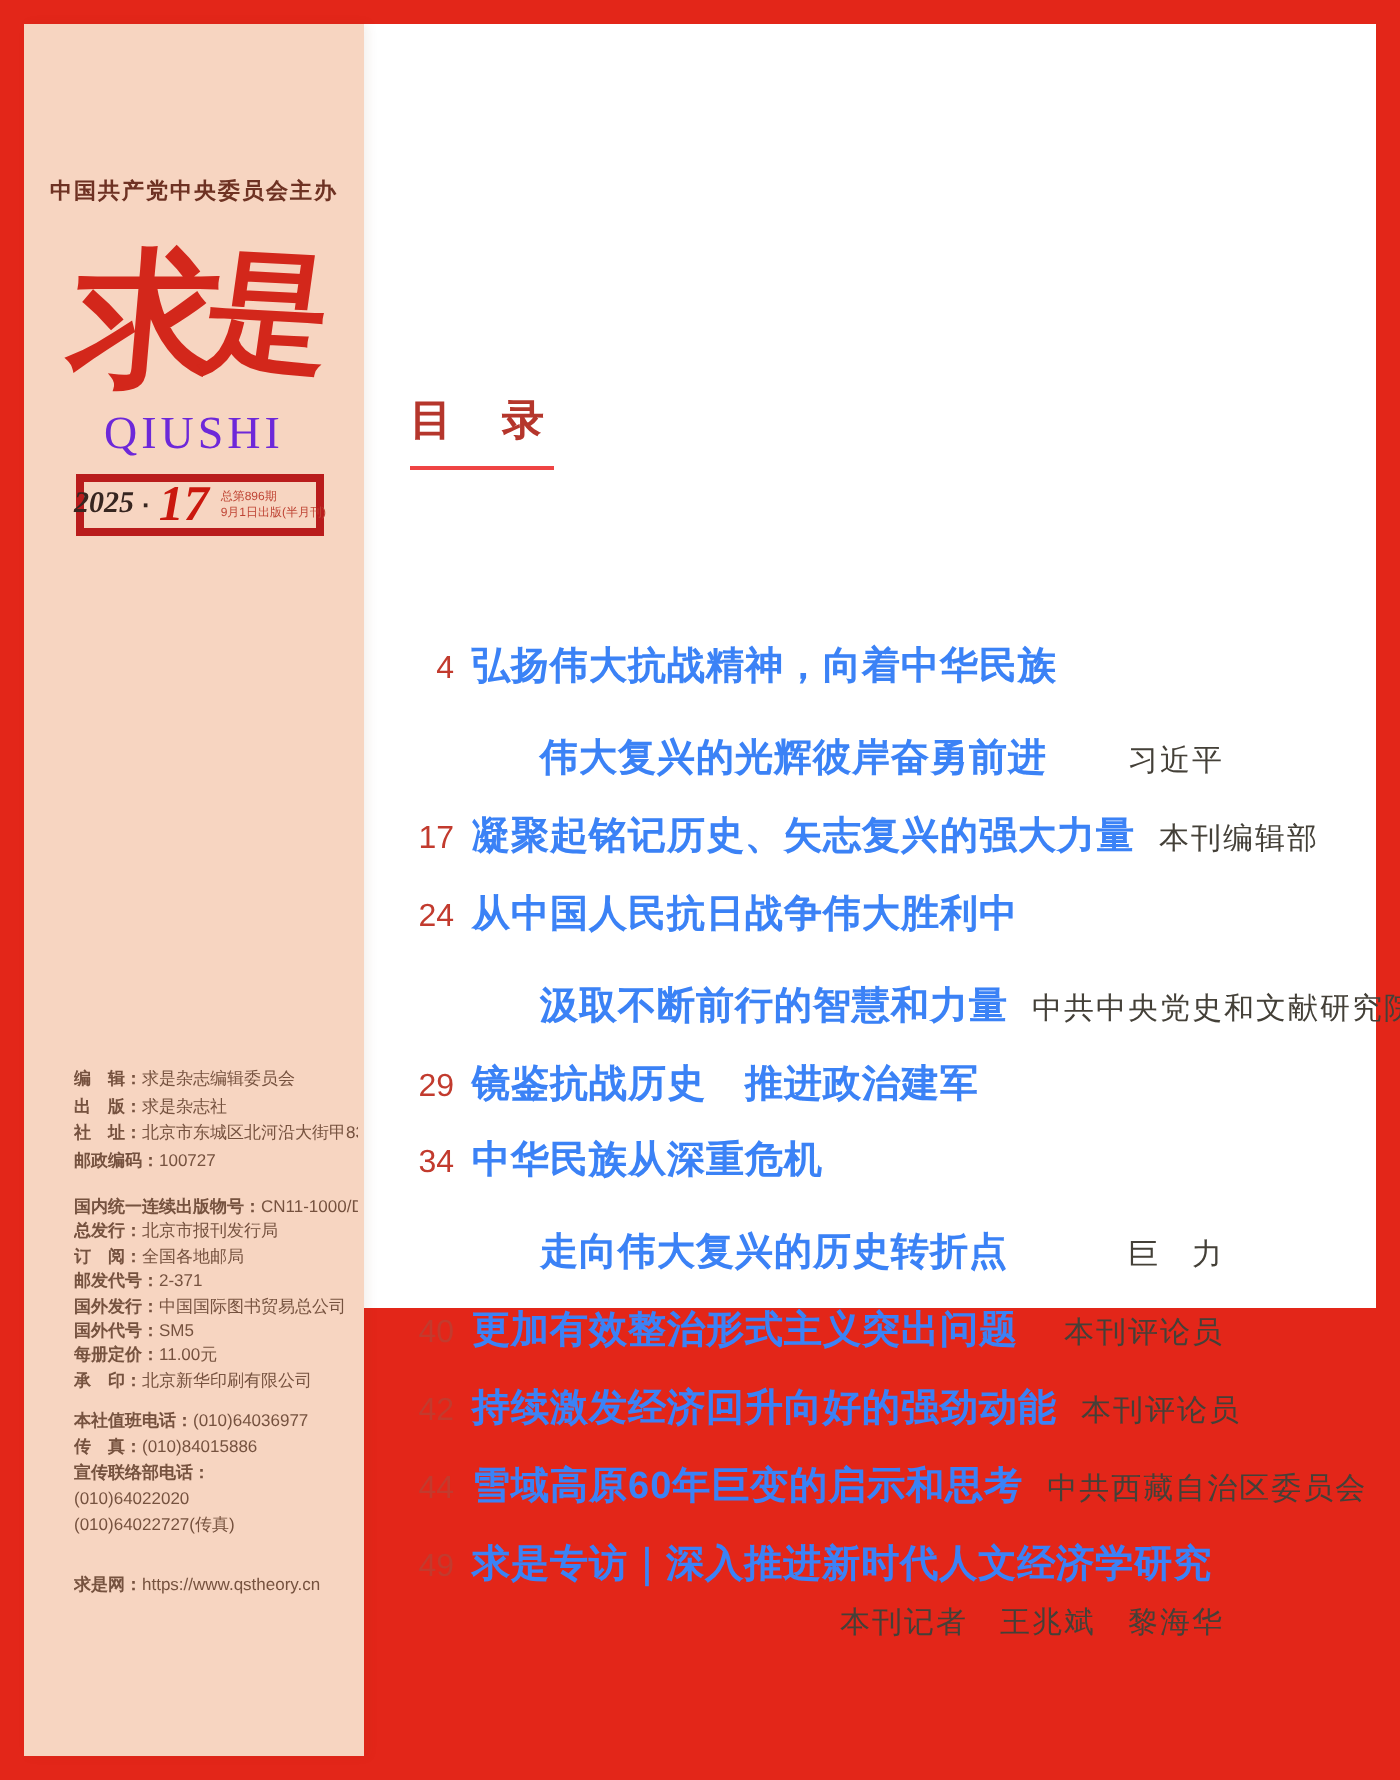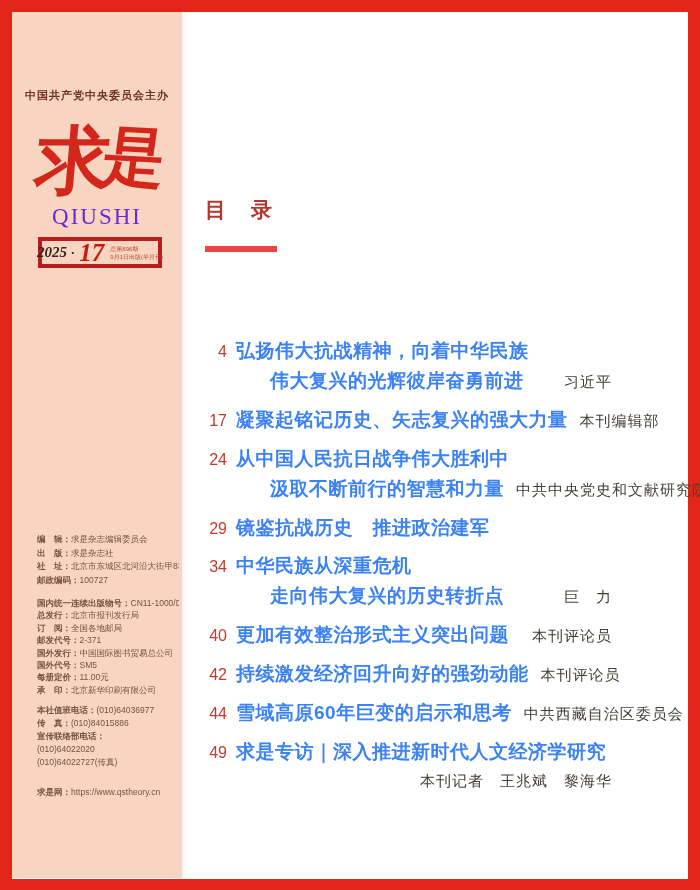--- a/index.html
+++ b/index.html
@@ -3,21 +3,21 @@
 <meta charset="utf-8">
 <style>
   html,body{margin:0;padding:0;}
   body{
     width:700px;height:890px;position:relative;
     background:#e32619;
     font-family:"Liberation Sans","DejaVu Sans",sans-serif;
     overflow:hidden;
   }
   .page{
-    position:absolute;left:12px;top:12px;width:676px;height:867px;
+    position:absolute;left:12px;top:12px;width:676px;height:642px;
     background:#ffffff;
   }
   
   .sidebar{
     position:absolute;left:0;top:0;width:170px;height:866px;
     background:#f7d5c1;
     box-shadow:2px 0 5px rgba(120,60,30,0.08);
   }
   .organizer{
     position:absolute;top:76px;left:0;width:170px;
@@ -68,37 +68,37 @@
   .website{top:774px;}
   .website .ln{line-height:13px;}
   
   .toc{
     position:absolute;left:193px;top:184px;right:76px;
   }
   .toc-title{
     display:inline-block;
     font-size:21px;font-weight:bold;color:#b5362c;
     letter-spacing:2px;
-    border-bottom:6px solid #ef4444;
-    padding:0 3px 22px 0;
+    border-bottom:2px solid #ef4444;
+    padding:0 3px 9px 0;
   }
   .entries{margin-top:84px;}
   .entry{margin-bottom:8px;}
   .row{display:flex;align-items:baseline;line-height:29px;}
   .pg{
     flex:0 0 22px;text-align:right;
     font-size:16px;color:#c23b2e;
   }
   .ttl{
     margin-left:9px;
     font-size:19px;font-weight:bold;color:#3b82f6;letter-spacing:0.5px;
     white-space:nowrap;
   }
   .row.cont{padding-left:65px;}
-  .row.cont .ttl{margin-left:0;}
+  .row.cont .ttl{margin-left:0;margin-top:16px;}
   .author{
     margin-left:auto;padding-left:12px;
     font-family:"Liberation Serif","DejaVu Serif",serif;
     font-size:15px;color:#444038;letter-spacing:1px;white-space:nowrap;
   }
   .row.author-row{justify-content:flex-end;line-height:28px;}
 </style>
 </head>
 <body>
 

